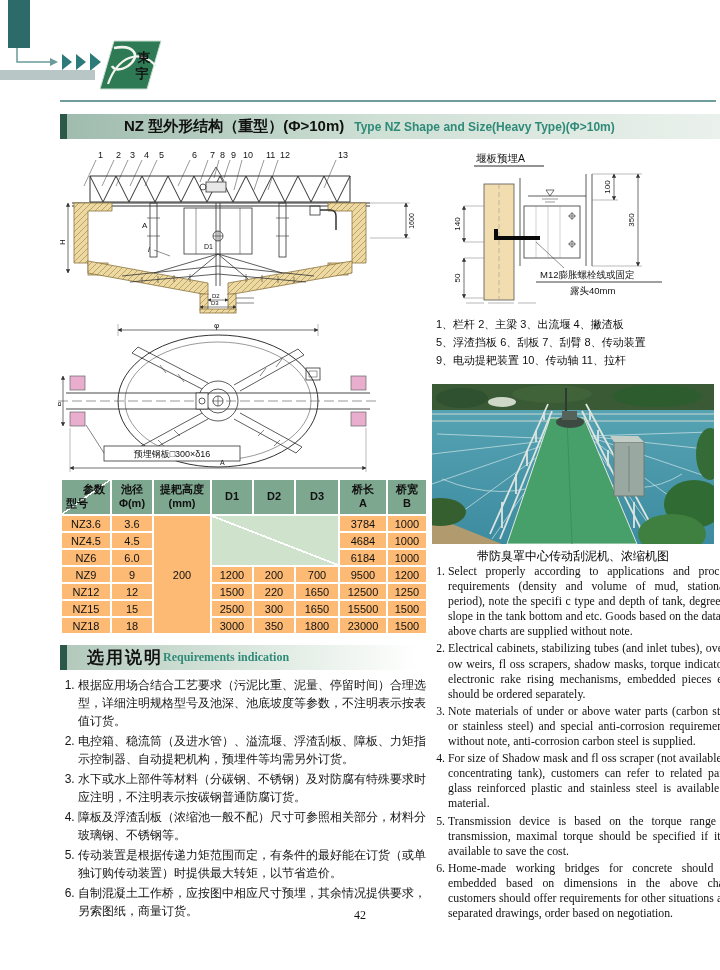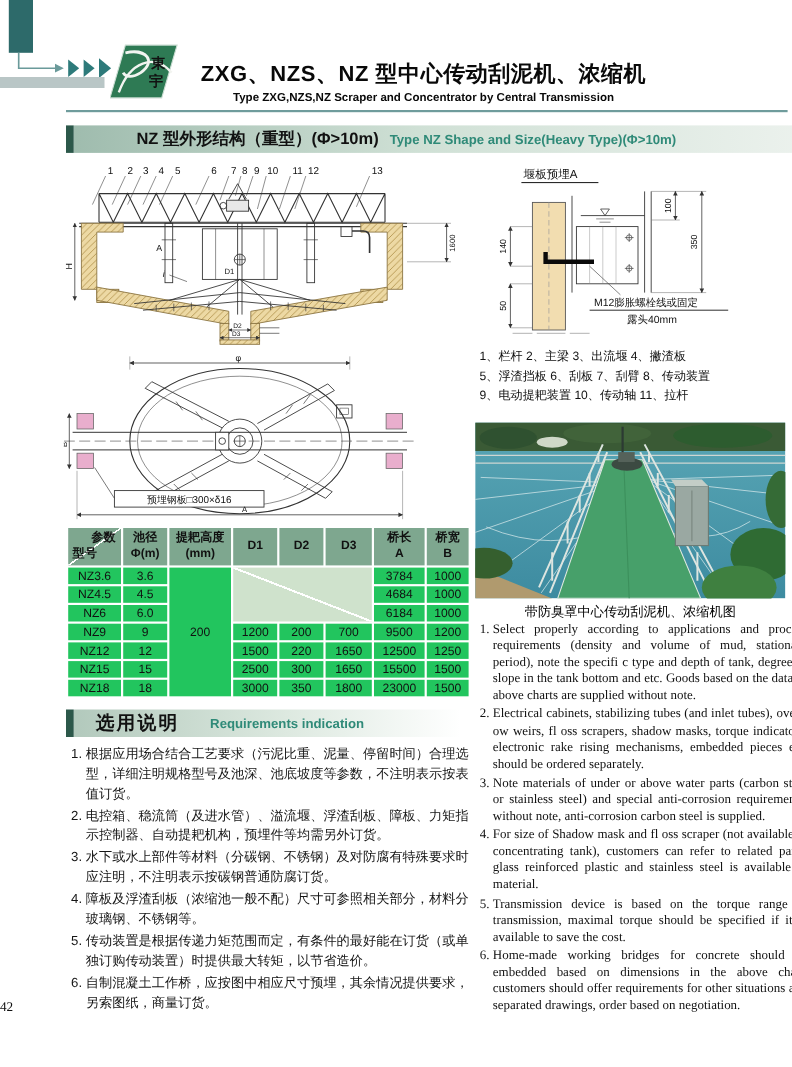--- a/index.html
+++ b/index.html
@@ -16,51 +16,51 @@
   
   .band{left:60px;top:114px;width:649px;height:25px;display:flex;align-items:center;
         background:linear-gradient(90deg,#9fbcae 0%,#cfe0d5 45%,#eef3ef 100%);
         border-left:7px solid #2c584a;padding-left:45px;}
   .band .zh{font-size:15px;font-weight:bold;margin-left:12px;white-space:nowrap;}
   .band .en{font-size:12px;font-weight:bold;color:#2f8a78;margin-left:10px;white-space:nowrap;}
   .band2{left:60px;top:645px;width:352px;height:25px;display:flex;align-items:center;
         background:linear-gradient(90deg,#b2c9bc 0%,#dde9e0 55%,rgba(255,255,255,0) 100%);
         border-left:7px solid #2c584a;}
   .band2 .zh{font-size:17px;font-weight:bold;margin-left:20px;letter-spacing:2px;white-space:nowrap;}
-  .band2 .en{font-size:12px;font-weight:bold;color:#2f8a78;margin-left:28px;white-space:nowrap;}
+  .band2 .en{font-size:12px;font-weight:bold;color:#2f8a78;margin-left:0;white-space:nowrap;font-family:Liberation Serif, serif;}
 
   
   svg text{fill:#111;}
   .drawline{stroke:#333;fill:none;}
 
   
   .parts{left:436px;top:316px;width:280px;font-size:11px;line-height:1.62;color:#101010;}
   .parts div{white-space:nowrap;}
 
   
   .caption{left:432px;top:548px;width:282px;text-align:center;font-size:12px;color:#000000;}
 
   
   .spec{left:60px;top:478px;border-collapse:separate;border-spacing:2px;}
   .spec td{text-align:center;vertical-align:middle;font-size:11px;padding:0;}
   .spec .th{background:#7ea78f;font-weight:bold;height:34px;line-height:1.25;}
-  .spec .tc{background:#22c55e;height:15px;}
+  .spec .tc{background:#fdba74;height:15px;}
   .spec .corner{position:relative;
      background:linear-gradient(to bottom right,transparent calc(50% - .7px),#fff calc(50% - .7px),#fff calc(50% + .7px),transparent calc(50% + .7px)),#7ea78f;}
   .corner-tr{position:absolute;top:3px;right:5px;}
   .corner-bl{position:absolute;bottom:3px;left:4px;}
   .spec .dcell{background:linear-gradient(to top right,transparent calc(50% - .9px),#fff calc(50% - .9px),#fff calc(50% + .9px),transparent calc(50% + .9px)),#cfe2cc;}
 
   
   ol.notes{margin:0;padding:0 0 0 18px;}
   ol.notes li{margin:0 0 2px 0;}
   .notes-zh{left:60px;top:676px;width:358px;font-size:12px;line-height:1.5;color:#151515;}
   .notes-en{left:430px;top:564px;width:286px;font-size:11.8px;line-height:1.28;text-align:justify;
             font-family:"Liberation Serif","DejaVu Serif",serif;}
-  .page-num{left:0;top:908px;width:720px;text-align:left;font-size:12px;
+  .page-num{left:0;top:908px;width:720px;text-align:center;font-size:12px;
             font-family:"Liberation Serif","DejaVu Serif",serif;}
 </style>
 </head>
 <body>
 
 <div class="page">
 
   <svg class="abs" style="left:0;top:0" width="170" height="92" viewBox="0 0 170 92">
     <rect x="8" y="0" width="22" height="48" fill="#2d6a6a"></rect>
     <path d="M17,48 V62 H50" stroke="#6a9a9a" stroke-width="1.5" fill="none"></path>
@@ -72,24 +72,20 @@
   </svg>
 
   <svg class="abs" style="left:100px;top:40px" width="62" height="50" viewBox="0 0 62 50">
     <path d="M14,1 L61,1 L47,49 L0,49 Z" fill="#2e7a54" stroke="#c9dcd1" stroke-width="1"></path>
     <path d="M14,8 C34,4 42,16 28,26 C20,31 14,30 12,26" stroke="#f2f4f0" stroke-width="2.6" fill="none"></path>
     <path d="M8,44 C18,16 40,8 56,26" stroke="#f2f4f0" stroke-width="2.2" fill="none"></path>
     <text x="44" y="22" font-size="13" font-weight="bold" fill="#f2c12e" text-anchor="middle">東</text>
     <text x="42" y="38" font-size="13" font-weight="bold" fill="#f2c12e" text-anchor="middle">宇</text>
   </svg>
 
-  <div class="abs title-wrap">
-    <div class="main-title">ZXG、NZS、NZ 型中心传动刮泥机、浓缩机</div>
-    <div class="sub-title">Type ZXG,NZS,NZ Scraper and Concentrator by Central Transmission</div>
-  </div>
   <div class="abs header-rule"></div>
 
   <div class="abs band">
     <span class="zh">NZ 型外形结构（重型）(Φ&gt;10m)</span>
     <span class="en">Type NZ Shape and Size(Heavy Type)(Φ&gt;10m)</span>
   </div>
 
   <svg class="abs" style="left:58px;top:146px" width="374" height="170" viewBox="0 0 374 170">
     <defs>
       <pattern id="hatch" width="6" height="6" patternUnits="userSpaceOnUse">

